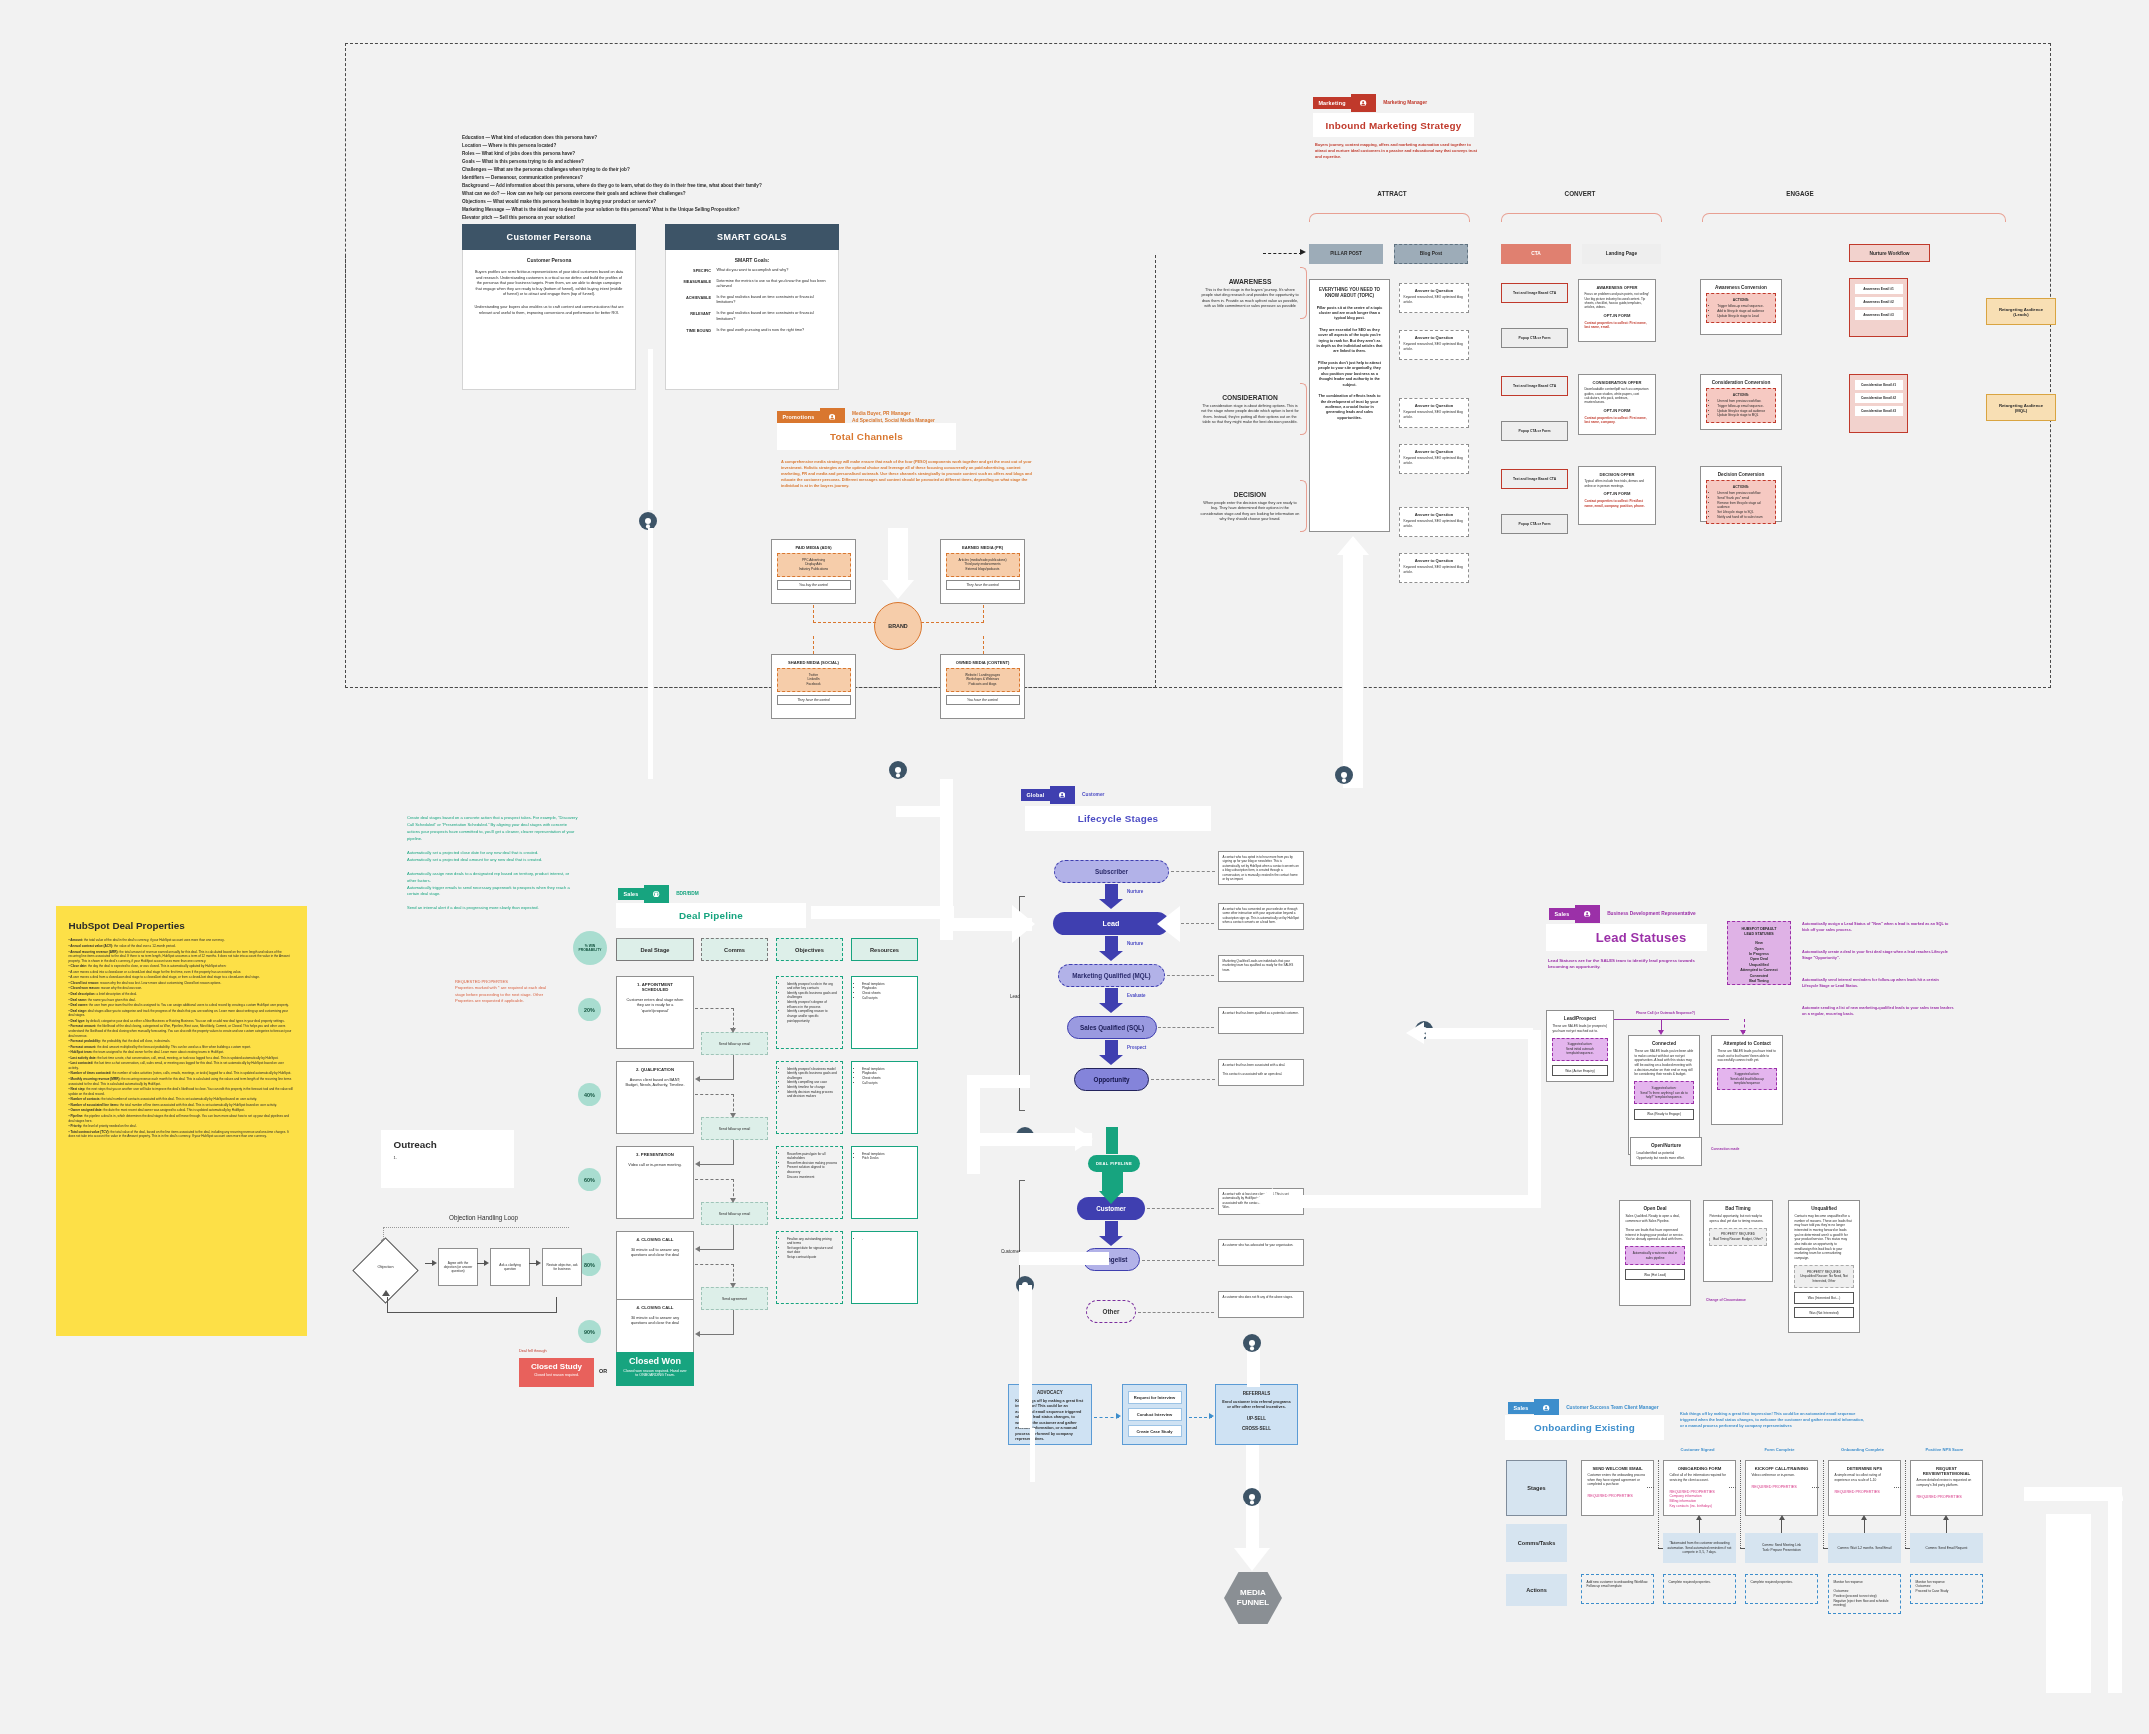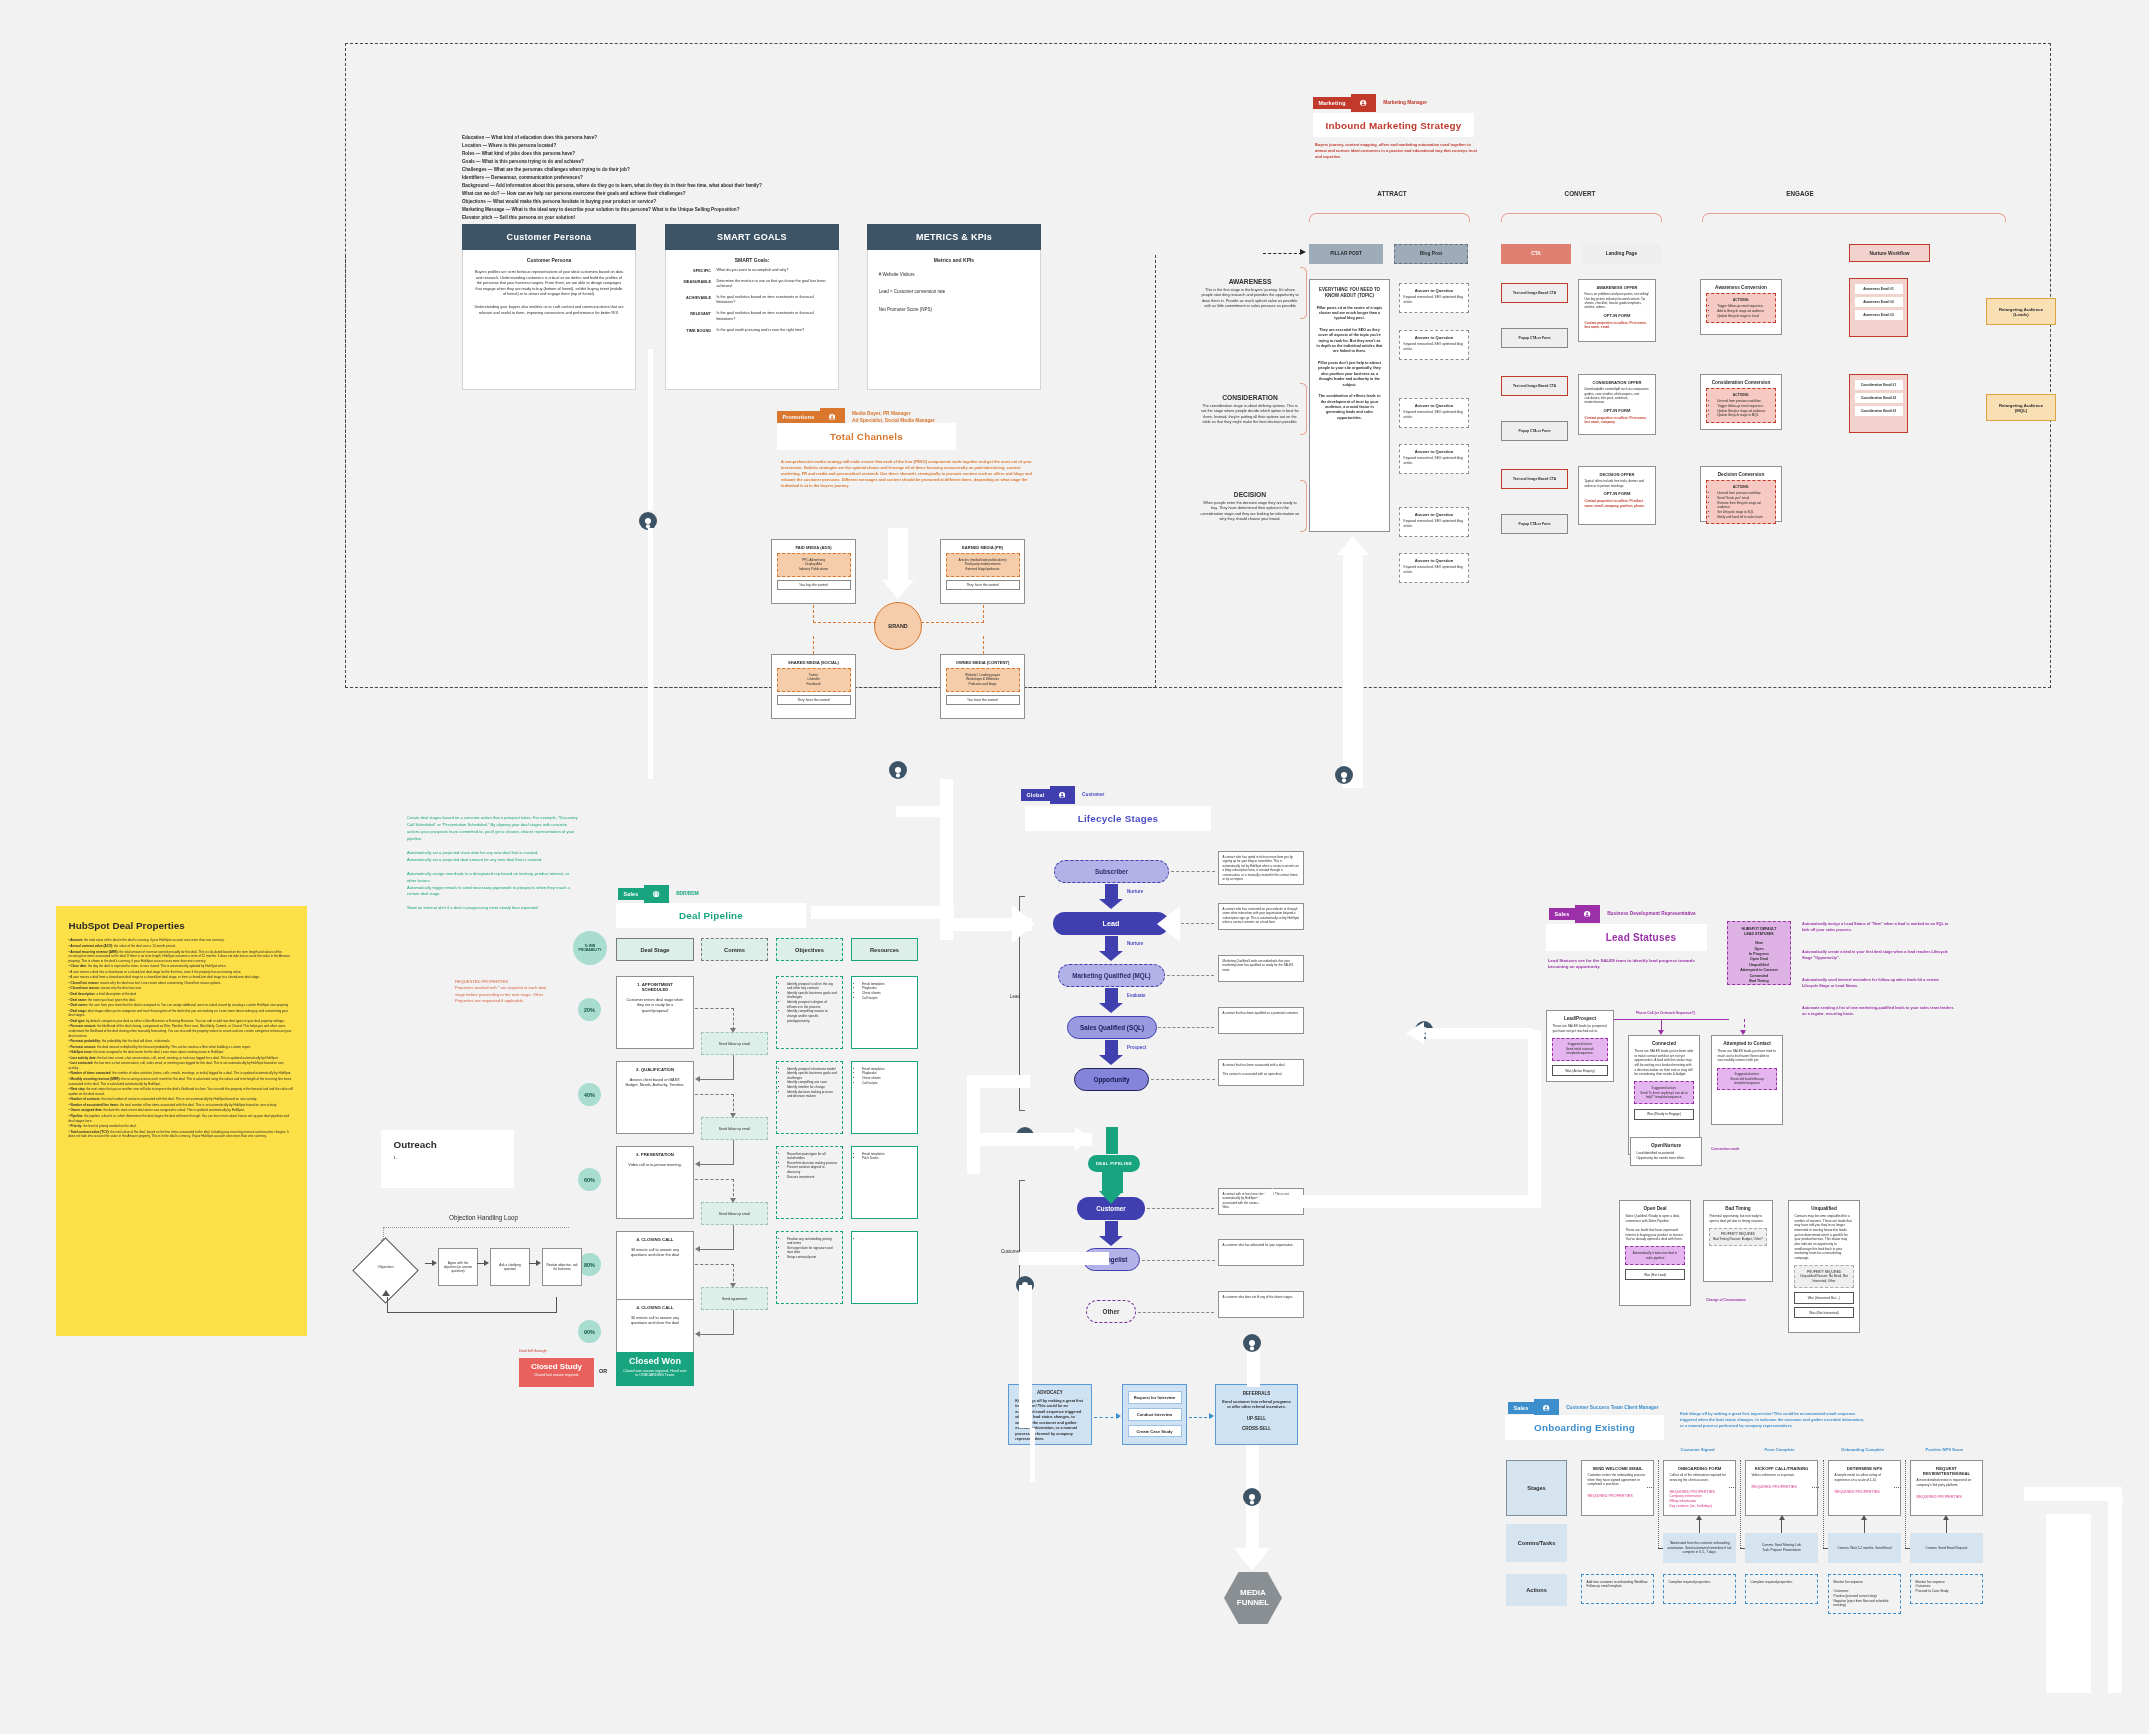--- a/index.html
+++ b/index.html
@@ -96,31 +96,20 @@
             <div class="tiny" style="flex:1;">Is the goal realistics based on time constraints or financial limitations?</div>
           </div>
           <div style="display:flex;gap:5.4px;margin-bottom:5.4px;">
             <div style="width:36px;text-align:right;font-size:3.9px;font-weight:bold;flex:none;">TIME BOUND</div>
             <div class="tiny" style="flex:1;">Is the goal worth pursuing and is now the right time?</div>
           </div>
         </div>
     </div>
   </div>
 
-  <div class="abs" style="left:867px;top:224px;width:174px;">
-    <div class="cardhdr" style="padding:8px 0;font-size:9px;">METRICS &amp; KPIs</div>
-    <div class="cardbody" style="height:125px;padding:7.2px 10.7px;">
-      <div class="center" style="font-size:5px;font-weight:bold;margin-bottom:9px;">Metrics and KPIs</div>
-      <div id="metricitems" class="tiny2">
-          <div style="margin-bottom:10.7px;"># Website Visitors</div>
-          <div style="margin-bottom:10.7px;">Lead &gt; Customer conversion rate</div>
-          <div style="margin-bottom:10.7px;">Net Promoter Score (NPS)</div>
-        </div>
-    </div>
-  </div>
 
   <div class="abs ribbon" style="left:648px;top:349px;width:5.4px;height:161px;"></div>
   <div class="abs avatar" style="left:639px;top:512px;"></div>
   <div class="abs ribbon" style="left:648px;top:528px;width:5.4px;height:251px;"></div>
 
   <div class="abs" style="left:777px;top:408px;">
     <div class="chipwrap">
       <div class="chip bg-orange">Promotions</div>
       <div class="chip bg-orange chipicon">
         <svg width="6.3" height="6.3" viewBox="0 0 12 12">
@@ -662,21 +651,21 @@
             <circle cx="6" cy="6" r="6" fill="#fff"></circle>
             <circle cx="6" cy="4.2" r="1.8" fill="#9b30a8"></circle>
             <path d="M2.4 10.5a3.6 3.6 0 017.2 0z" fill="#9b30a8"></path>
           </svg>
       </div>
       <div class="roletxt c-purple">Business Development
 Representative</div>
     </div>
   </div>
   <div class="abs titlebar" style="left:1546px;top:924px;width:161px;height:27px;">
-    <span class="c-purple" style="font-size:10px;padding-left:29px;">Lead Statuses</span>
+    <span class="c-purple" style="font-size:13px;padding-left:29px;">Lead Statuses</span>
   </div>
   <div class="abs c-purple" style="left:1548px;top:958px;width:163px;font-size:4.3px;line-height:1.5;font-weight:bold;">Lead Statuses are for the SALES team to identify lead progress towards becoming an opportunity.</div>
 
   <div class="abs center" style="left:1727px;top:921px;width:64px;height:64px;background:#dfb2e6;border:1.3px dashed #9b30a8;padding-top:5.4px;box-sizing:border-box;">
     <div style="font-size:3.6px;font-weight:bold;white-space:pre-line;line-height:1.3;">HUBSPOT DEFAULT
 LEAD STATUSES</div>
     <div id="defstatuses" style="margin-top:4.5px;font-size:3.6px;font-weight:bold;line-height:1.5;">
         <div>New</div>
         <div>Open</div>
         <div>In Progress</div>

